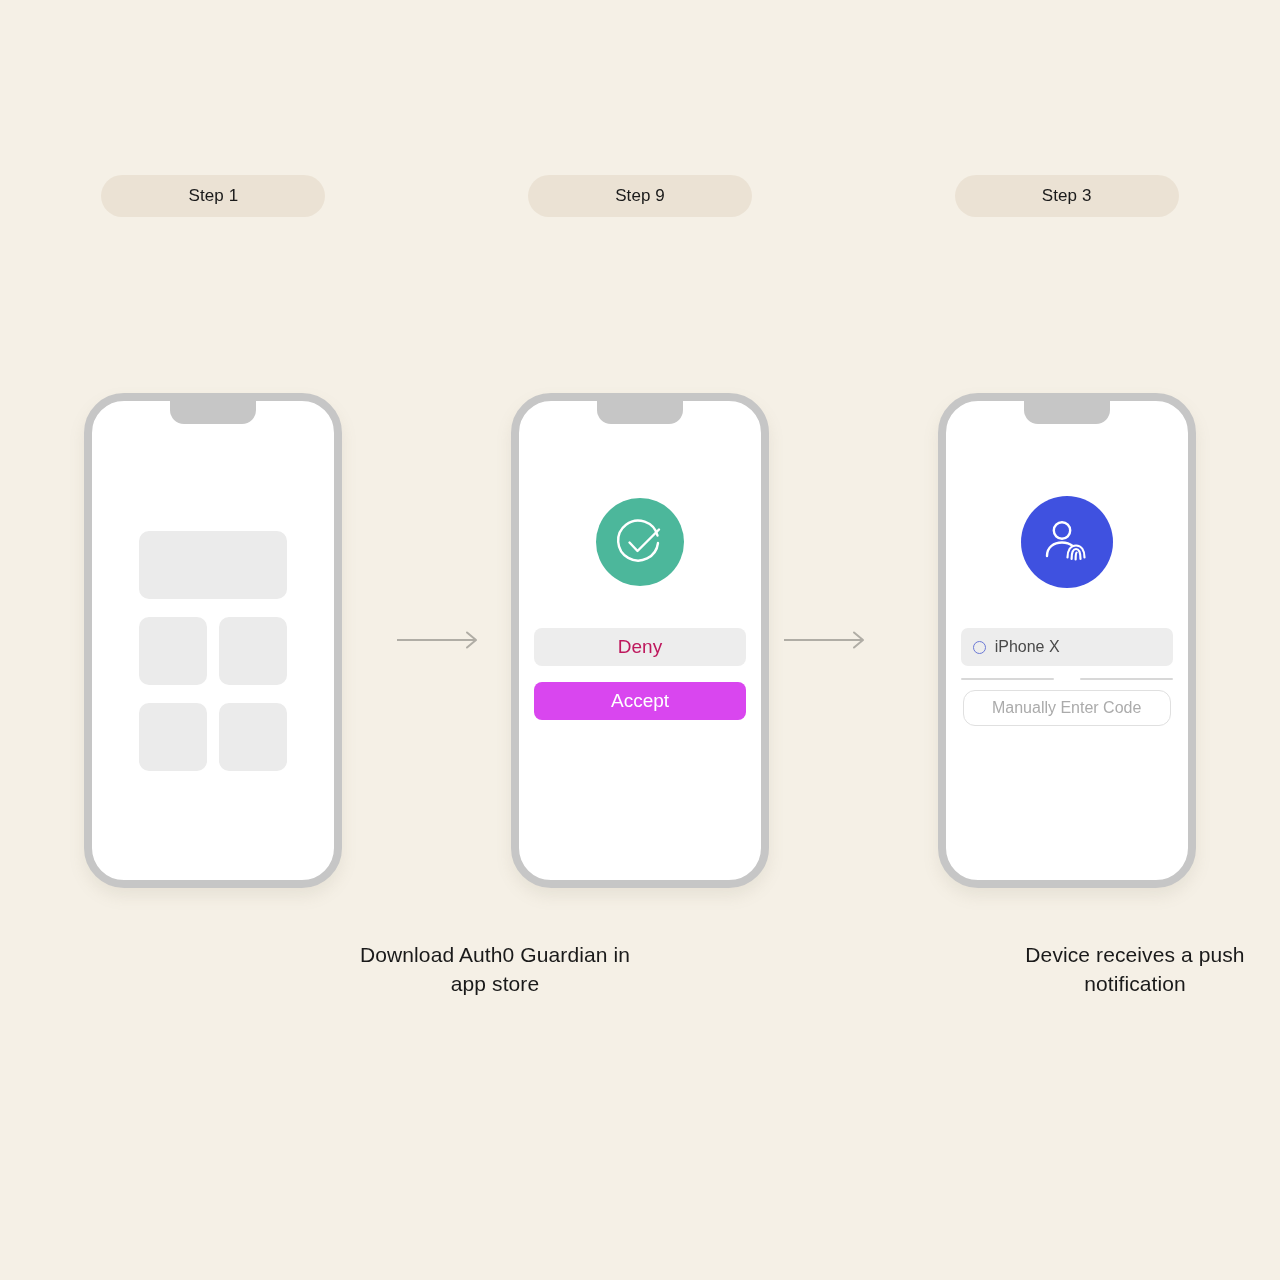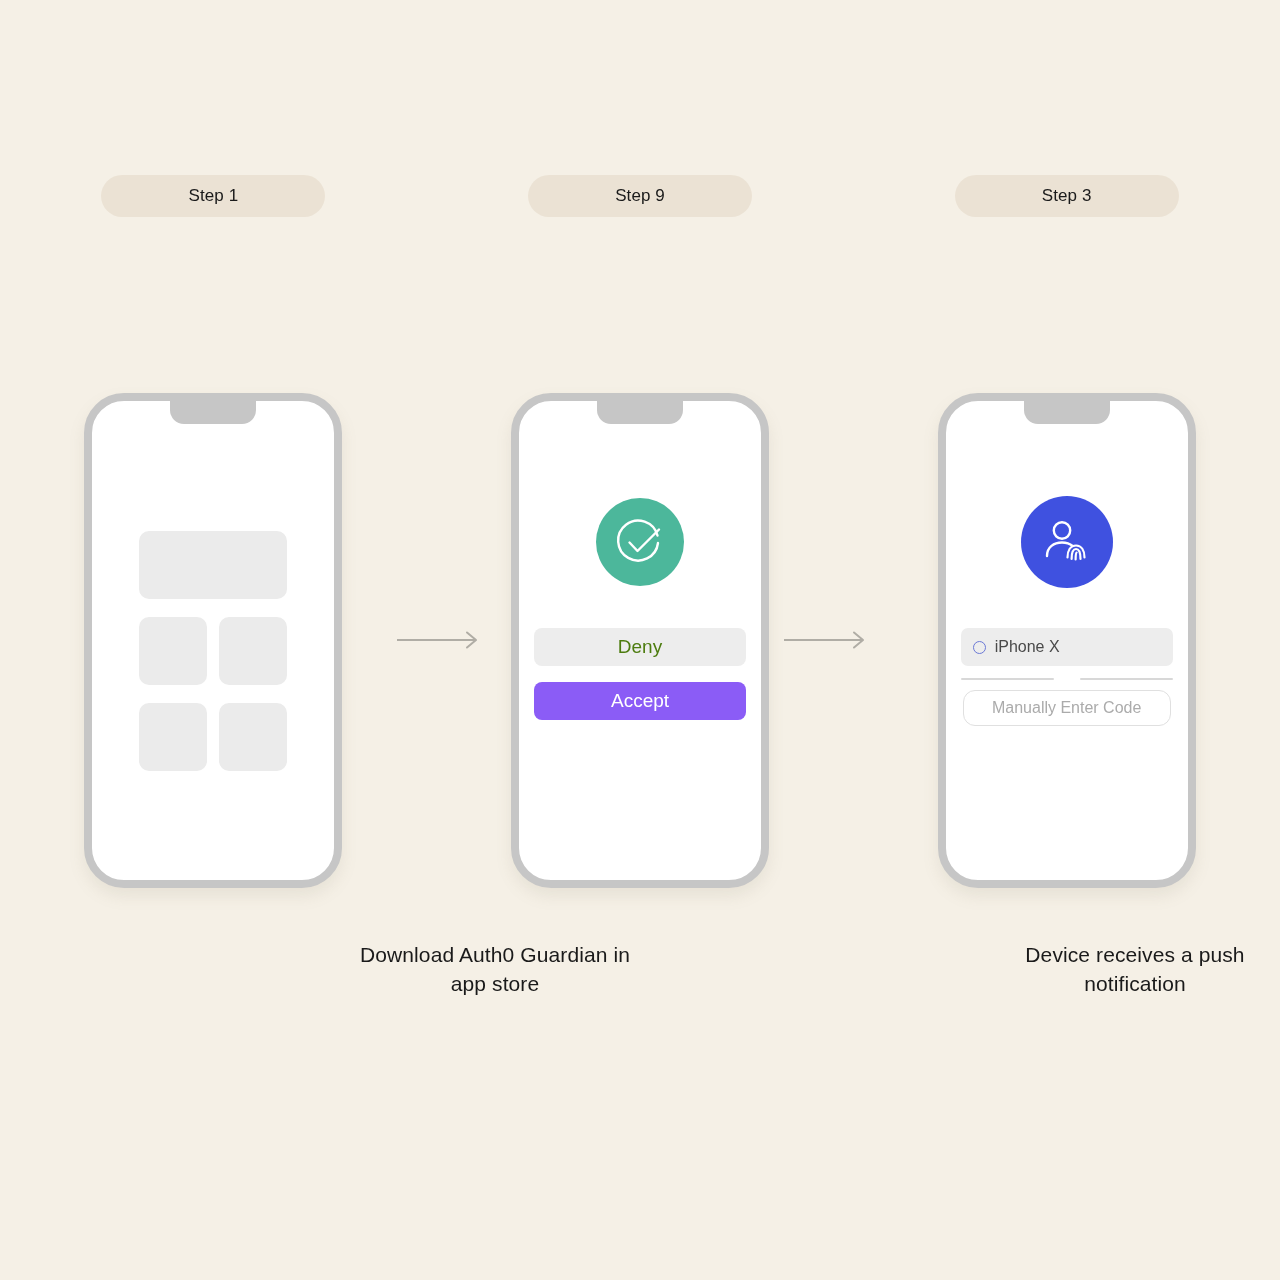--- a/index.html
+++ b/index.html
@@ -140,27 +140,27 @@
   .btn-deny {
     margin-top: 42px;
     width: 212px;
     height: 38px;
     background: #EDEDED;
     border-radius: 8px;
     display: flex;
     align-items: center;
     justify-content: center;
     font-size: 19px;
-    color: #4d7c0f;
+    color: #be185d;
   }
   .btn-accept {
     margin-top: 16px;
     width: 212px;
     height: 38px;
-    background: #8b5cf6;
+    background: #d946ef;
     border-radius: 8px;
     display: flex;
     align-items: center;
     justify-content: center;
     font-size: 19px;
     color: #FFFFFF;
   }
 
   
   .s3-wrap {

